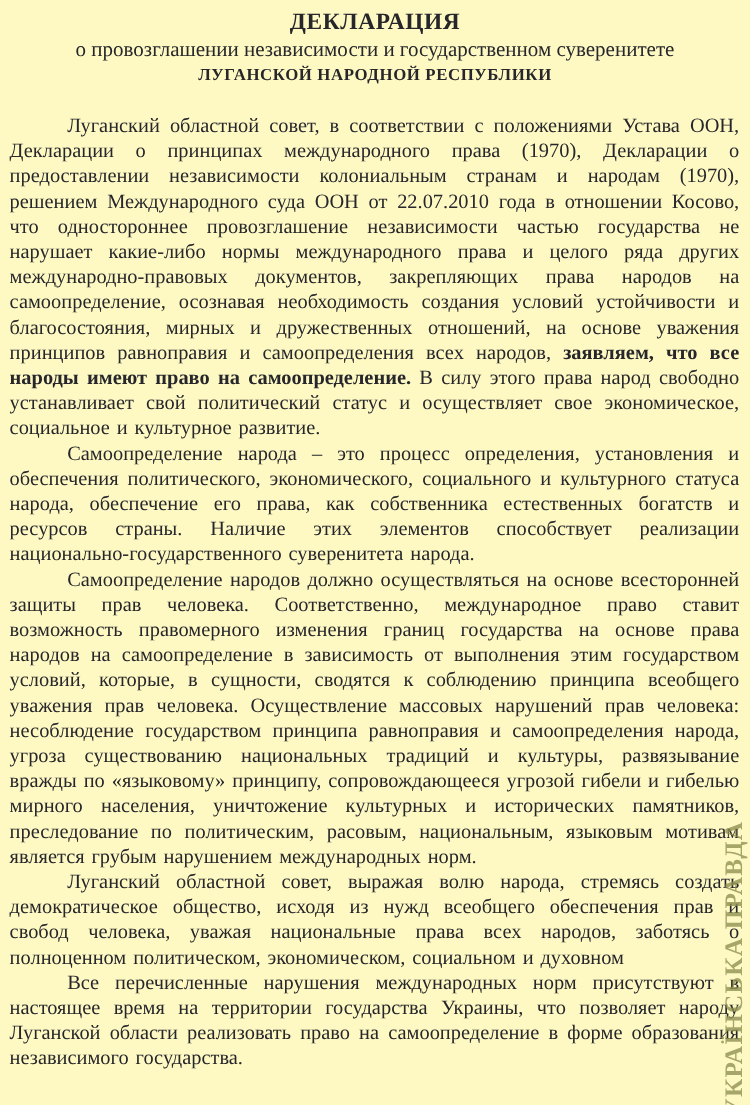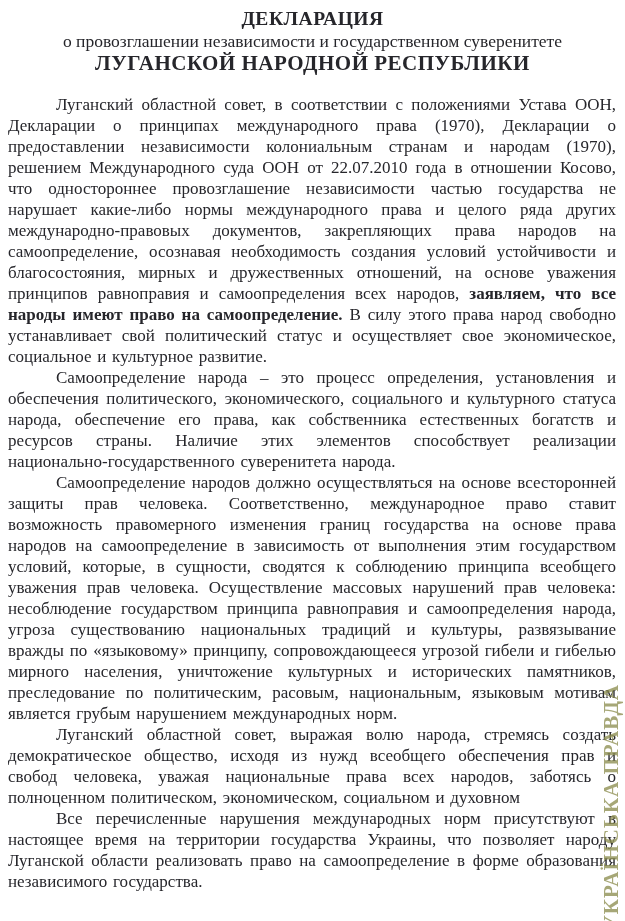--- a/index.html
+++ b/index.html
@@ -26,21 +26,21 @@
     font-weight: bold;
     line-height: 23px;
     letter-spacing: 0.5px;
   }
   .title-sub {
     font-size: 17.5px;
     font-weight: normal;
     line-height: 22px;
   }
   .title-subject {
-    font-size: 21px;
+    font-size: 14px;
     font-weight: bold;
     line-height: 23px;
     letter-spacing: 0.5px;
   }
   .doc-body {
     margin-top: 19px;
     padding: 0 9px 0 8px;
   }
   .doc-body p.para {
     margin: 0;
@@ -65,21 +65,21 @@
     font-size: 21px;
     letter-spacing: 1px;
     opacity: 0.78;
     white-space: nowrap;
     pointer-events: none;
   }
 </style>
 </head>
 <body>
 
-<div class="page" style="background: #ffffff; color: rgb(38, 38, 43);">
+<div class="page" style="background: #fef9c3; color: rgb(38, 38, 43);">
 
   <div class="titles">
     <div class="title-main">ДЕКЛАРАЦИЯ</div>
     <div class="title-sub">о провозглашении независимости и государственном суверенитете</div>
     <div class="title-subject">ЛУГАНСКОЙ НАРОДНОЙ РЕСПУБЛИКИ</div>
   </div>
 
   <div class="doc-body">
       <p class="para"><span>Луганский областной совет, в соответствии с положениями Устава ООН, Декларации о принципах международного права (1970), Декларации о предоставлении независимости колониальным странам и народам (1970), решением Международного суда ООН от 22.07.2010 года в отношении Косово, что одностороннее провозглашение независимости частью государства не нарушает какие-либо нормы международного права и целого ряда других международно-правовых документов, закрепляющих права народов на самоопределение, осознавая необходимость создания условий устойчивости и благосостояния, мирных и дружественных отношений, на основе уважения принципов равноправия и самоопределения всех народов, </span><span class="bold">заявляем, что все народы имеют право на самоопределение.</span><span> В силу этого права народ свободно устанавливает свой политический статус и осуществляет свое экономическое, социальное и культурное развитие.</span></p>
       <p class="para"><span>Самоопределение народа – это процесс определения, установления и обеспечения политического, экономического, социального и культурного статуса народа, обеспечение его права, как собственника естественных богатств и ресурсов страны. Наличие этих элементов способствует реализации национально-государственного суверенитета народа.</span></p>

